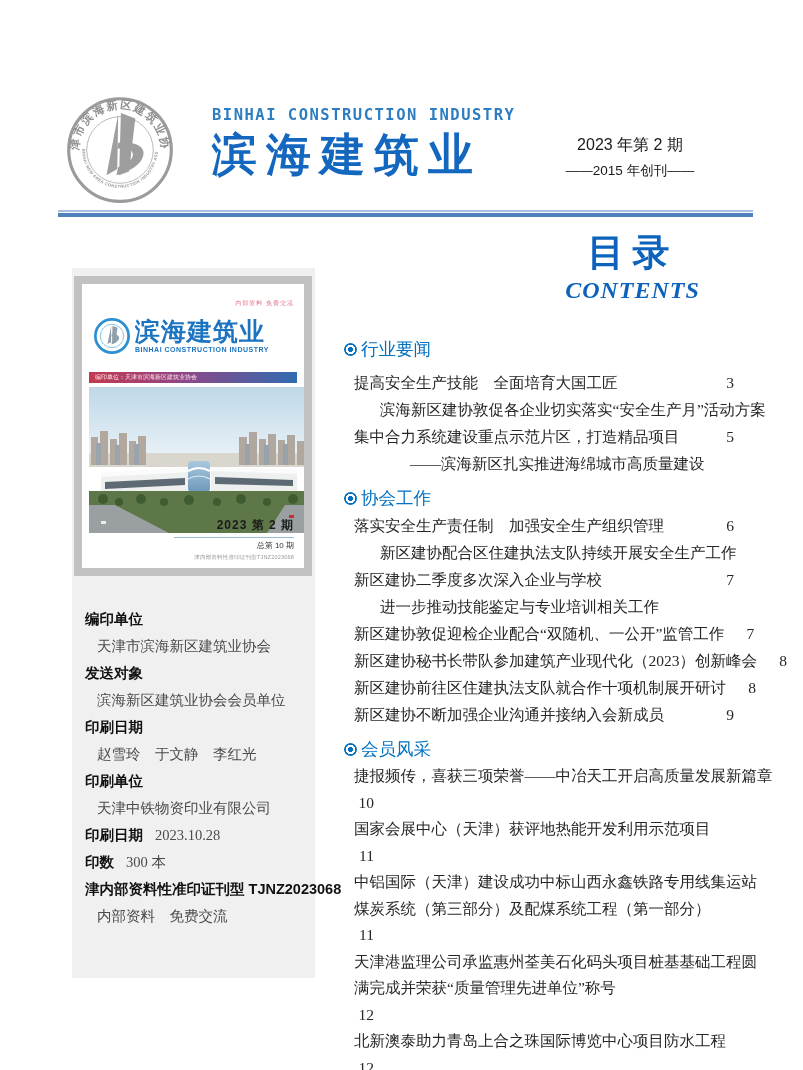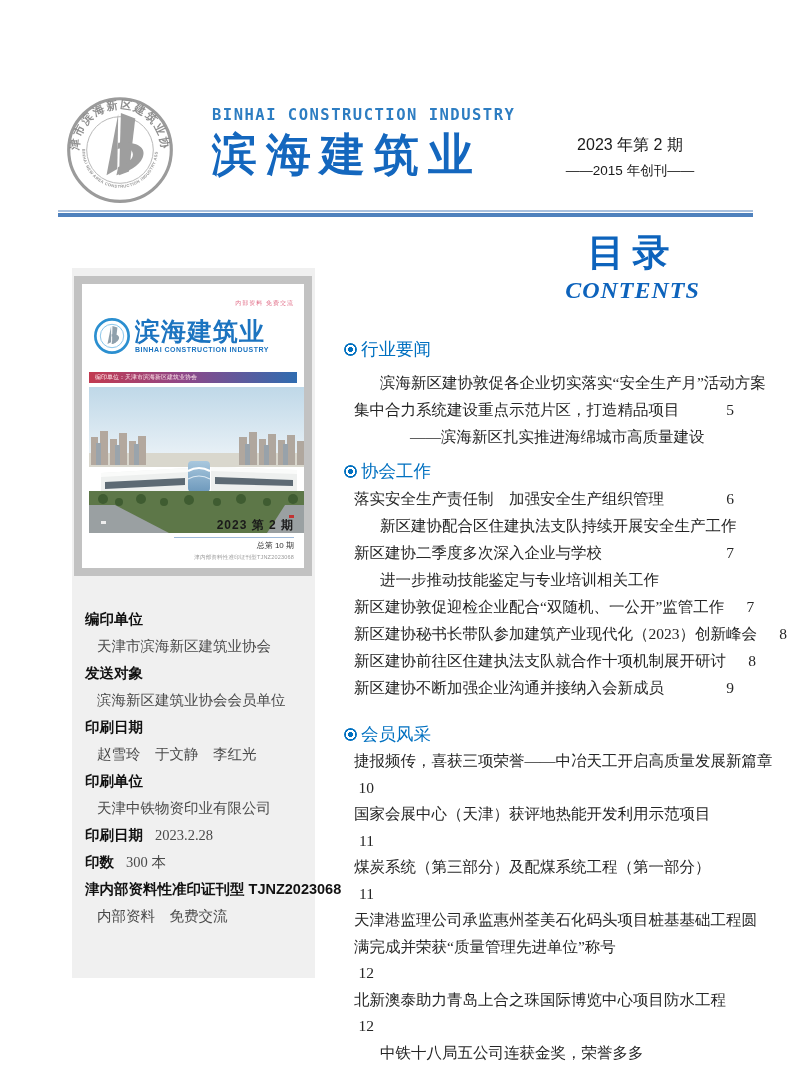--- a/index.html
+++ b/index.html
@@ -51,21 +51,21 @@
   .irow b{font-weight:bold;color:#111;margin-right:12px;font-family:"Liberation Sans",sans-serif;}
   .irow .v{color:#4a4a4a;font-family:"Liberation Serif","DejaVu Serif",serif;}
 
   
   .toc{position:absolute;left:344px;top:336px;width:398px;}
   .sec{height:27px;line-height:27px;display:flex;align-items:center;color:#0070c0;
        font-weight:normal;font-size:17.5px;}
   .sec .bullet{width:13px;height:13px;border-radius:50%;margin-right:4px;flex:none;
        background:radial-gradient(circle,#0070c0 0 2.5px,#ffffff 2.5px 4.5px,#0070c0 4.5px 6.5px,rgba(0,0,0,0) 6.5px);}
   .sec.m8{margin-top:8px;}
-  .sec.m4{margin-top:20px;}
+  .sec.m4{margin-top:8px;}
   .sp6{height:6px;}
   .row{display:flex;line-height:27px;font-size:15.5px;color:#262626;
        font-family:"Liberation Serif","DejaVu Serif",serif;}
   .g3 .row{line-height:26.5px;flex-direction:column;}
   .row .t{flex:1 1 auto;padding-left:10px;white-space:nowrap;}
   .row.i1 .t{padding-left:36px;}
   .row.i2 .t{padding-left:66px;}
   .row .pg{flex:none;width:30px;text-align:right;padding-right:8px;}
 </style>
 </head>
@@ -214,33 +214,37 @@
 
   <div class="info">
     <div class="irow"><b>编印单位</b><span class="v"></span></div>
     <div class="irow"><b></b><span class="v">天津市滨海新区建筑业协会</span></div>
     <div class="irow"><b>发送对象</b><span class="v"></span></div>
     <div class="irow"><b></b><span class="v">滨海新区建筑业协会会员单位</span></div>
     <div class="irow"><b>印刷日期</b><span class="v"></span></div>
     <div class="irow"><b></b><span class="v">赵雪玲　于文静　李红光</span></div>
     <div class="irow"><b>印刷单位</b><span class="v"></span></div>
     <div class="irow"><b></b><span class="v">天津中铁物资印业有限公司</span></div>
-    <div class="irow"><b>印刷日期</b><span class="v">2023.2.28</span></div>
+    <div class="irow"><b>印刷日期</b><span class="v">2023.10.28</span></div>
     <div class="irow"><b>印数</b><span class="v">300 本</span></div>
     <div class="irow"><b>津内部资料性准印证刊型 TJNZ2023068</b><span class="v"></span></div>
     <div class="irow"><b></b><span class="v">内部资料　免费交流</span></div>
   </div>
 
   <div class="toc">
 
     <div class="sec">
       <span class="bullet"></span>
       <span>行业要闻</span>
     </div>
     <div class="sp6"></div>
+    <div class="row">
+        <span class="t">提高安全生产技能　全面培育大国工匠</span>
+        <span class="pg">3</span>
+      </div>
     <div class="row i1">
         <span class="t">滨海新区建协敦促各企业切实落实“安全生产月”活动方案</span>
         <span class="pg"></span>
       </div>
     <div class="row">
         <span class="t">集中合力系统建设重点示范片区，打造精品项目</span>
         <span class="pg">5</span>
       </div>
     <div class="row i2">
         <span class="t">——滨海新区扎实推进海绵城市高质量建设</span>
@@ -291,20 +295,24 @@
       </div>
       <div class="row">
           <span class="t">捷报频传，喜获三项荣誉——中冶天工开启高质量发展新篇章</span>
           <span class="pg">10</span>
         </div>
       <div class="row">
           <span class="t">国家会展中心（天津）获评地热能开发利用示范项目</span>
           <span class="pg">11</span>
         </div>
       <div class="row">
+          <span class="t">中铝国际（天津）建设成功中标山西永鑫铁路专用线集运站</span>
+          <span class="pg"></span>
+        </div>
+      <div class="row">
           <span class="t">煤炭系统（第三部分）及配煤系统工程（第一部分）</span>
           <span class="pg">11</span>
         </div>
       <div class="row">
           <span class="t">天津港监理公司承监惠州荃美石化码头项目桩基基础工程圆</span>
           <span class="pg"></span>
         </div>
       <div class="row">
           <span class="t">满完成并荣获“质量管理先进单位”称号</span>
           <span class="pg">12</span>

